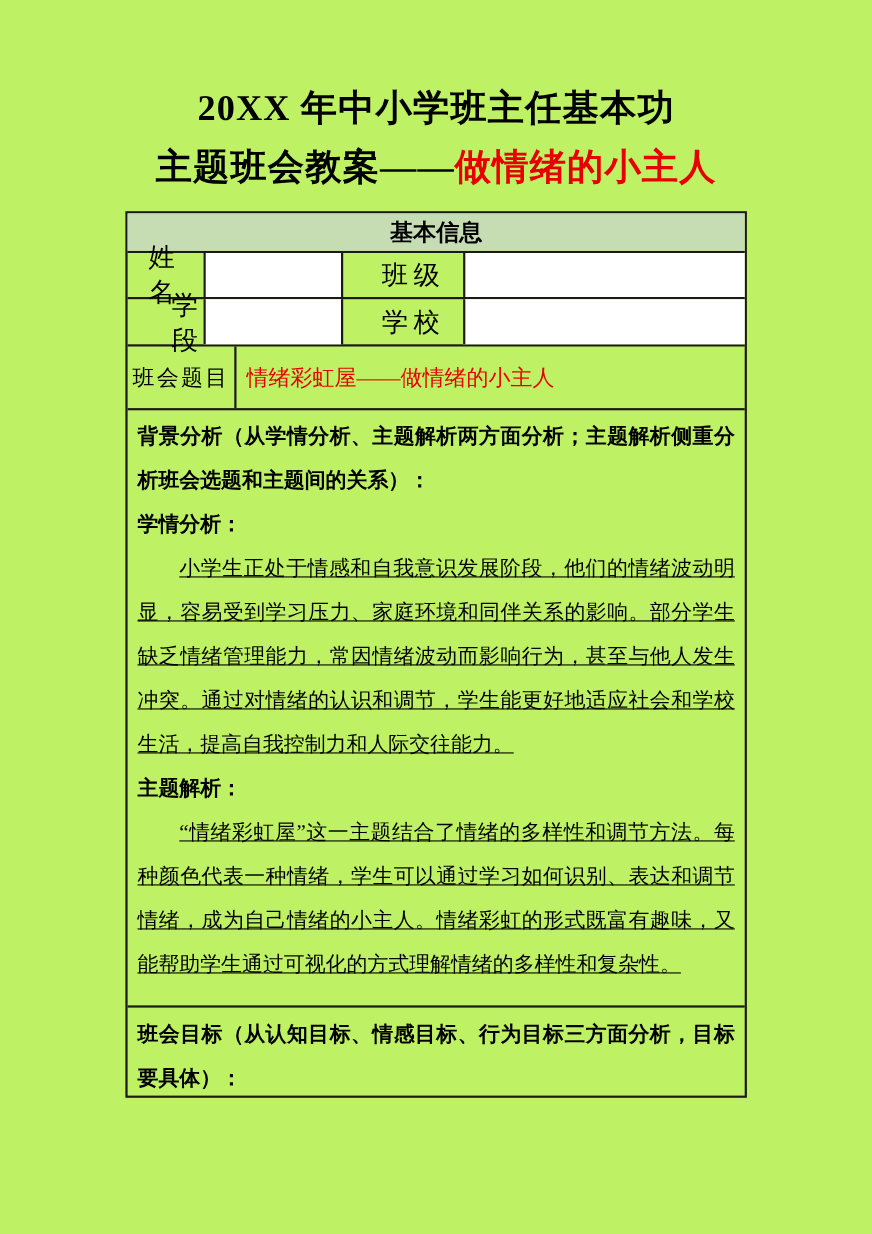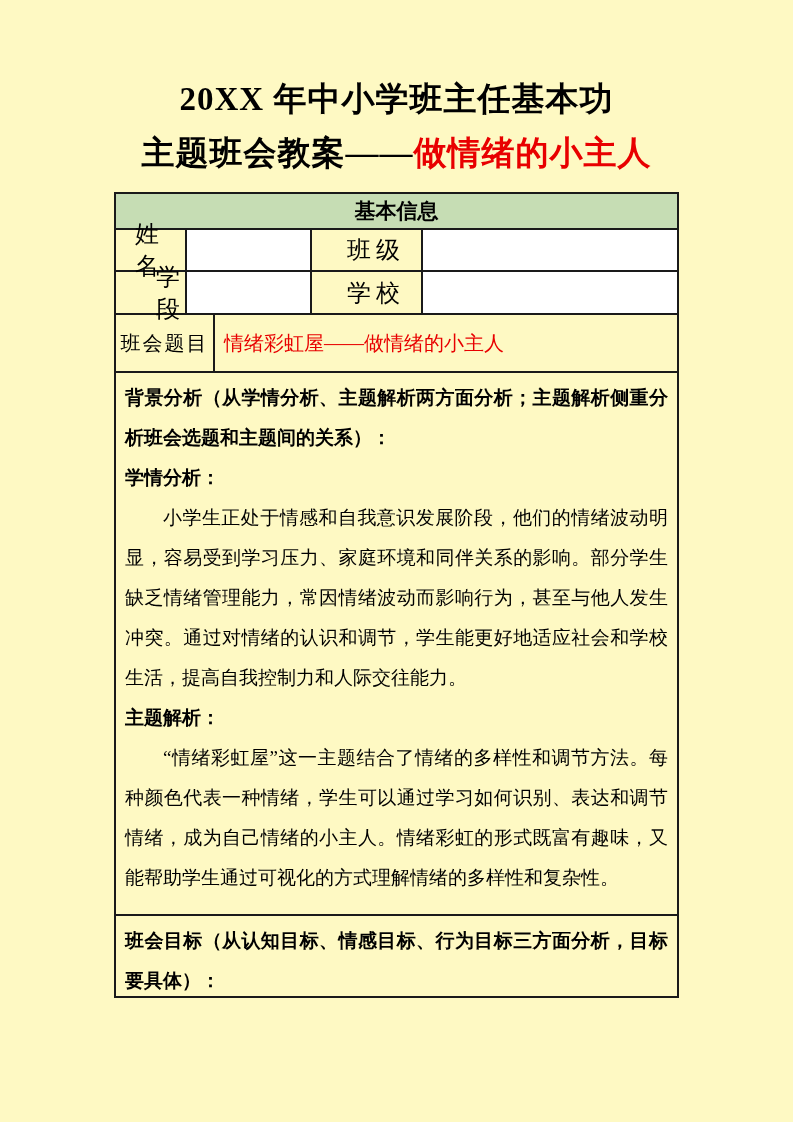--- a/index.html
+++ b/index.html
@@ -12,21 +12,21 @@
   body{
     width:793px; height:1122px;
     margin:0 auto;
     font-family:"Liberation Serif","DejaVu Serif",serif;
     color:#000;
     overflow:hidden;
   }
   .page{
     width:793px; height:1122px;
     padding-top:72px;
-    background:#fef9c3;
+    background:#bef264;
   }
   
   .title-block{ text-align:center; line-height:54px; margin-bottom:12px; }
   .title-line{
     font-size:33px; font-weight:bold;
     font-family:"Liberation Serif","DejaVu Serif",serif;
     letter-spacing:1px;
   }
   .title-red{ color:var(--red); }
   
@@ -76,21 +76,21 @@
   .row-goals{ height:82px; }
   .text-cell{
     width:100%;
     padding:5px 9px 0 9px;
     font-size:19px; line-height:40px;
     text-align:justify;
     overflow:hidden;
   }
   .text-cell p{ margin:0; }
   .p-label{ font-weight:bold; }
-  .p-body{ text-indent:2em; }
+  .p-body{ text-indent:2em;text-decoration:underline; }
 </style>
 </head>
 <body>
 
 <div class="page">
 
   <div class="title-block">
     <div class="title-line">20XX 年中小学班主任基本功</div>
     <div class="title-line"><span>主题班会教案——</span><span class="title-red">做情绪的小主人</span></div>
   </div>

